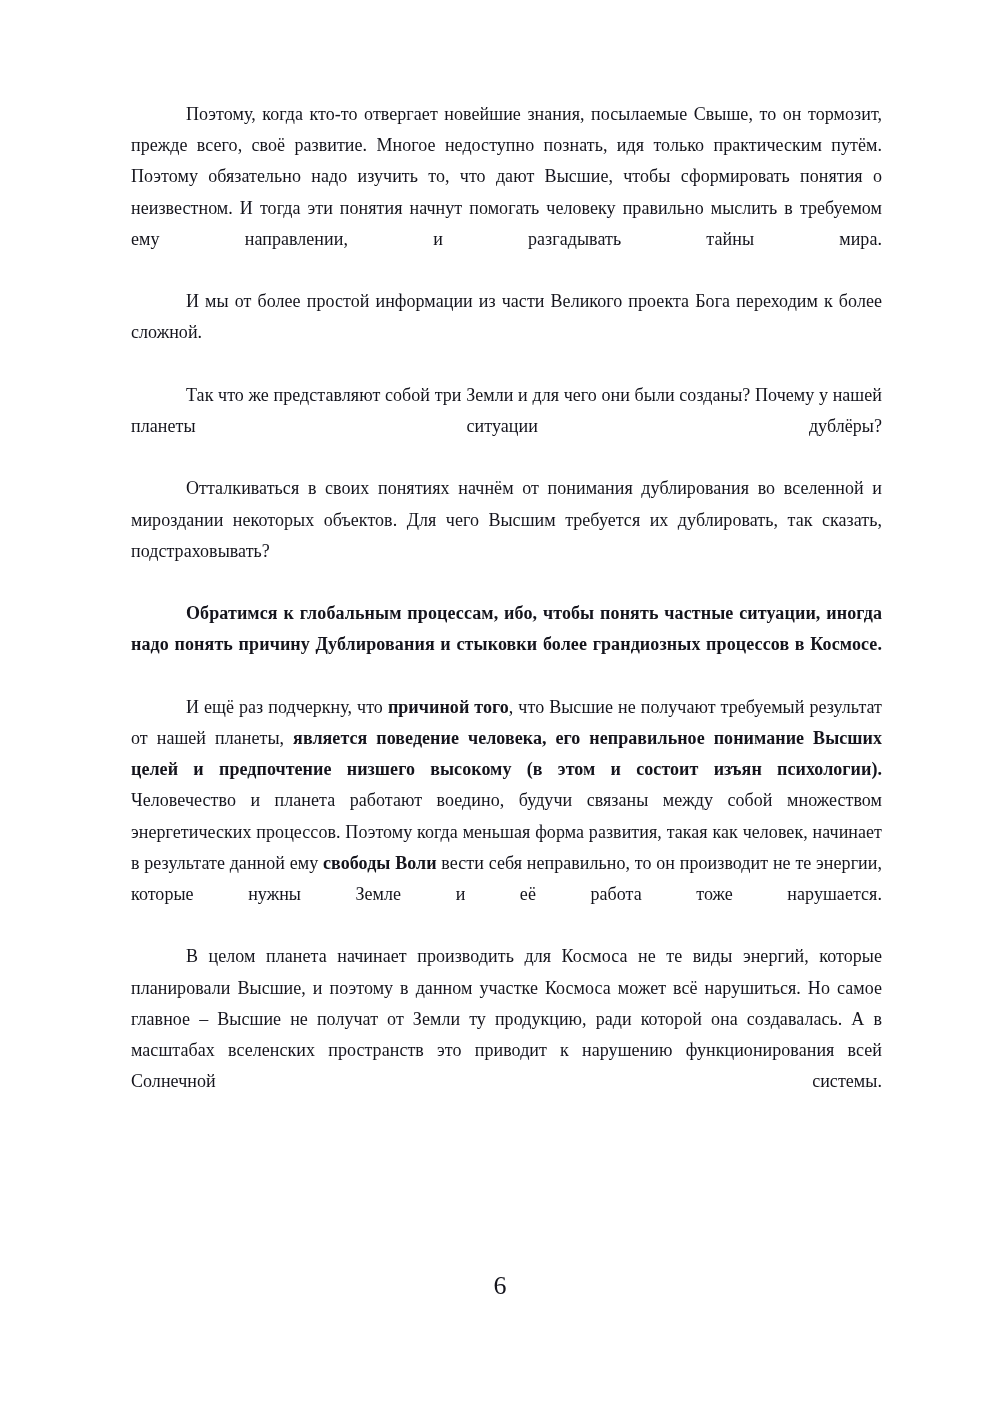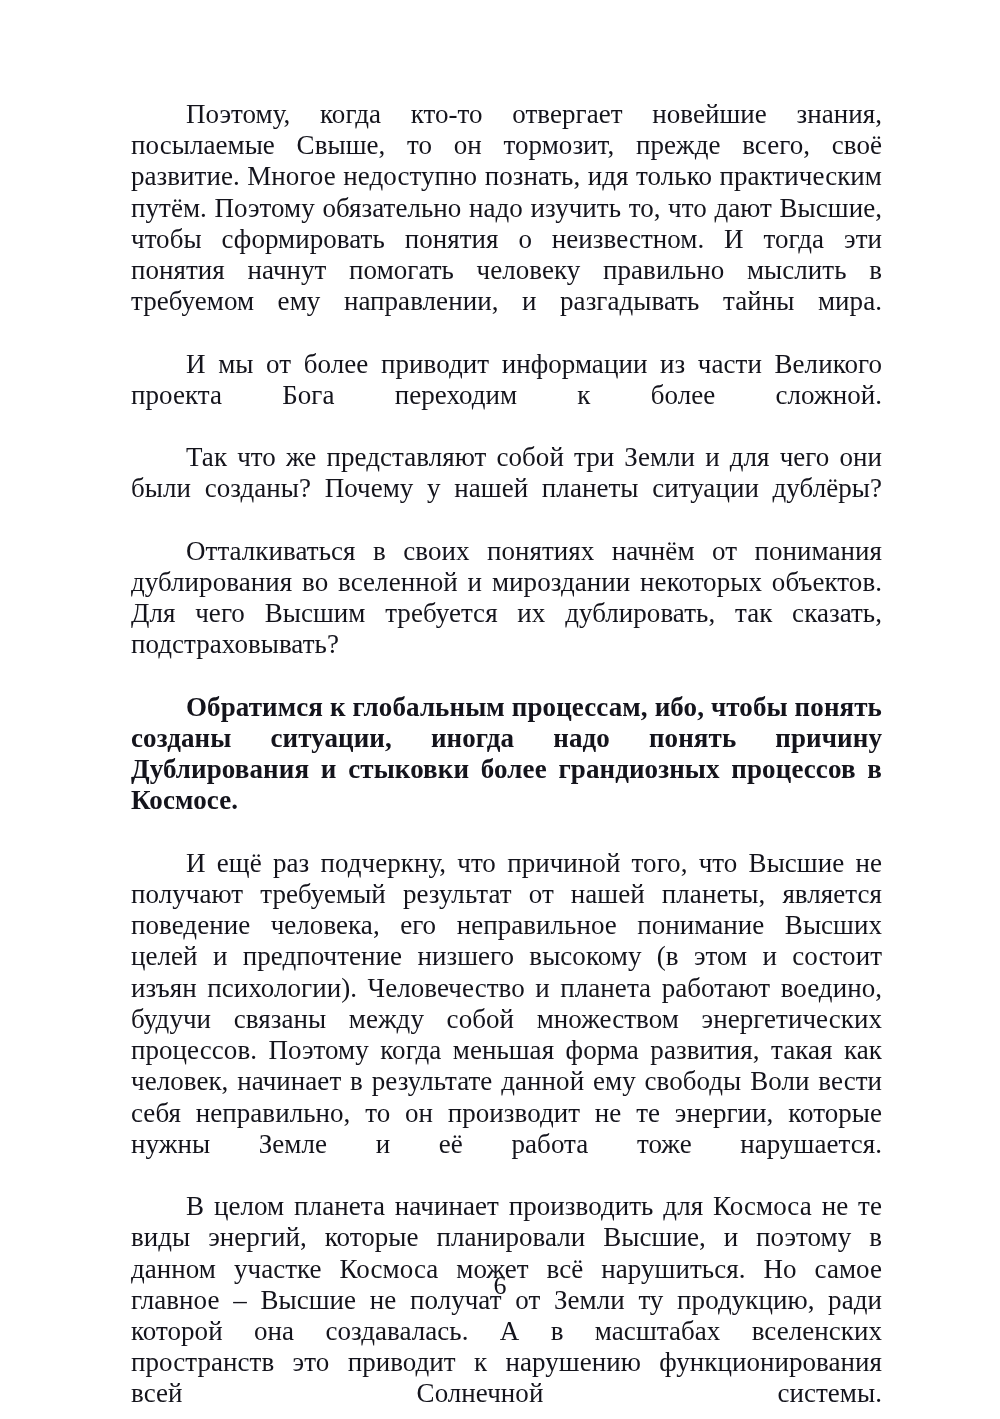--- a/index.html
+++ b/index.html
@@ -33,35 +33,35 @@
     top: 99px;
     width: 751px;
   }
 
   p.para {
     margin: 0;
     padding: 0;
     text-align: justify;
     text-justify: inter-word;
     text-indent: 55px;
-    font-size: 27px;
+    font-size: 18px;
     line-height: 31.2px;
     letter-spacing: 0.05px;
     word-spacing: 0px;
     color: #14141c;
     hyphens: none;
   }
 
   p.para.bold-all {
     font-weight: bold;
     letter-spacing: 0.1px;
   }
 
   b.strong {
-    font-weight: normal;
+    font-weight: bold;
   }
 
   
   p.para::after {
     content: "";
     display: inline-block;
     width: 100%;
   }
 
   .page-number {
@@ -79,27 +79,27 @@
 </head>
 <body>
 
 <div class="page">
 
   <div class="text-block">
 
     <p class="para">Поэтому, когда кто-то отвергает новейшие знания, посылаемые Свыше, то он тормозит, прежде всего, своё развитие. Многое недоступно познать, идя только практическим путём. Поэтому обязательно надо изучить то, что дают Высшие, чтобы сформировать понятия о неизвестном. И тогда эти понятия начнут помогать человеку правильно мыслить в требуемом ему направлении, и разгадывать тайны мира.</p>
 
 
-    <p class="para">И мы от более приводит информации из части Великого проекта Бога переходим к более сложной.</p>
+    <p class="para">И мы от более простой информации из части Великого проекта Бога переходим к более сложной.</p>
 
     <p class="para">Так что же представляют собой три Земли и для чего они были созданы? Почему у нашей планеты ситуации дублёры?</p>
 
     <p class="para">Отталкиваться в своих понятиях начнём от понимания дублирования во вселенной и мироздании некоторых объектов. Для чего Высшим требуется их дублировать, так сказать, подстраховывать?</p>
 
-    <p class="para bold-all">Обратимся к глобальным процессам, ибо, чтобы понять созданы ситуации, иногда надо понять причину Дублирования  и стыковки более грандиозных процессов  в Космосе.</p>
+    <p class="para bold-all">Обратимся к глобальным процессам, ибо, чтобы понять частные ситуации, иногда надо понять причину Дублирования  и стыковки более грандиозных процессов  в Космосе.</p>
 
     <p class="para">И ещё раз подчеркну, что <b class="strong">причиной того</b>, что Высшие не получают требуемый результат от нашей планеты, <b class="strong">является поведение человека, его неправильное понимание Высших целей и предпочтение низшего высокому (в этом и состоит изъян психологии).</b> Человечество и планета работают воедино, будучи связаны между собой множеством энергетических процессов. Поэтому когда меньшая форма развития, такая как человек, начинает в результате данной ему <b class="strong">свободы Воли</b> вести себя неправильно, то он производит не те энергии, которые нужны Земле и её работа тоже нарушается.</p>
 
     <p class="para">В целом планета начинает производить для Космоса не те виды энергий, которые планировали Высшие, и поэтому в данном участке Космоса может всё нарушиться. Но самое главное – Высшие не получат от Земли ту продукцию, ради которой она создавалась. А в масштабах вселенских пространств это приводит к нарушению функционирования всей Солнечной системы.</p>
 
   </div>
 
   <div class="page-number">6</div>
 
 </div>

